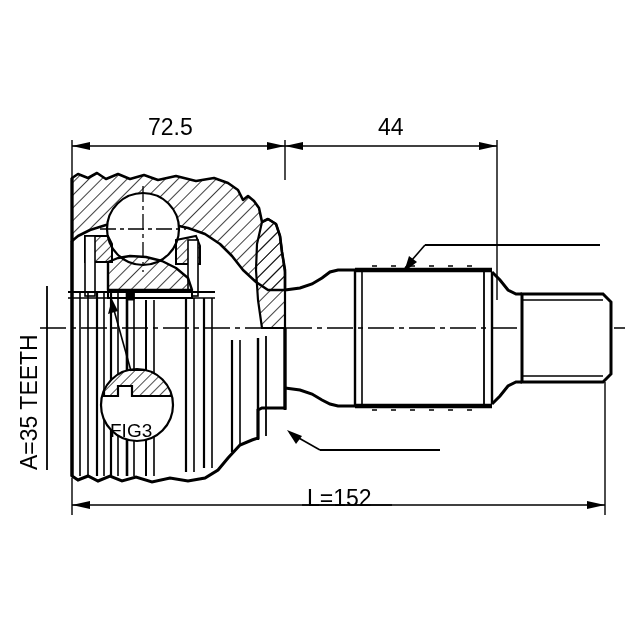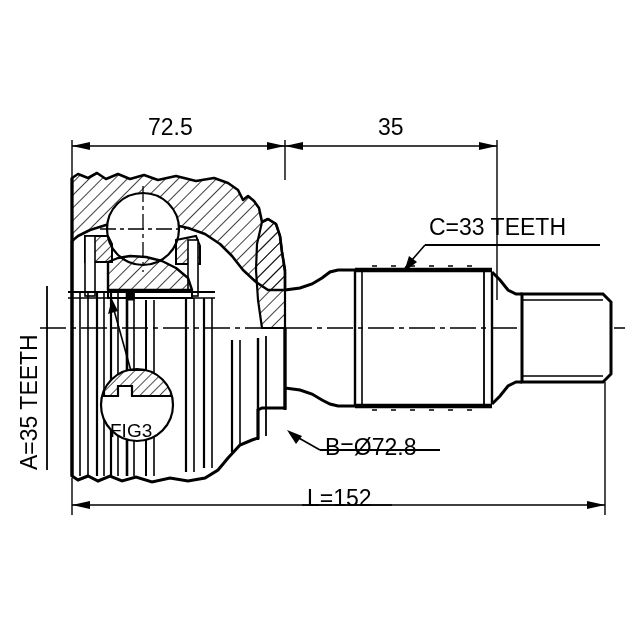--- a/index.html
+++ b/index.html
@@ -194,25 +194,23 @@
     </g>
 
     <line x1="425" y1="245" x2="600" y2="245" stroke="#000" stroke-width="1.8" fill="none"></line>
     <line x1="320" y1="450" x2="440" y2="450" stroke="#000" stroke-width="1.8" fill="none"></line>
     <line x1="302" y1="505" x2="392" y2="505" stroke="#000" stroke-width="1.6" fill="none"></line>
     <line x1="47" y1="286" x2="47" y2="470" stroke="#000" stroke-width="1.8" fill="none"></line>
   </svg>
 
   <div class="lbl dim-text" style="left:148px; top:116px;">72.5</div>
 
-  <div class="lbl dim-text" style="left:378px; top:116px;">35</div>
-
-  <div class="lbl note-text" style="left:429px; top:216px;">C=33 TEETH</div>
-
-  <div class="lbl note-text" style="left:325px; top:436px;">B=Ø72.8</div>
+  <div class="lbl dim-text" style="left:378px; top:116px;">44</div>
+
+
 
   <div class="lbl dim-text" style="left:307px; top:487px;">L=152</div>
 
   <div class="lbl vert-text" style="left:18px; top:470px;">A=35 TEETH</div>
 
   <div class="lbl fig-text" style="left:110px; top:421px;">FIG3</div>
 
 </div>
 
 </body></html>

